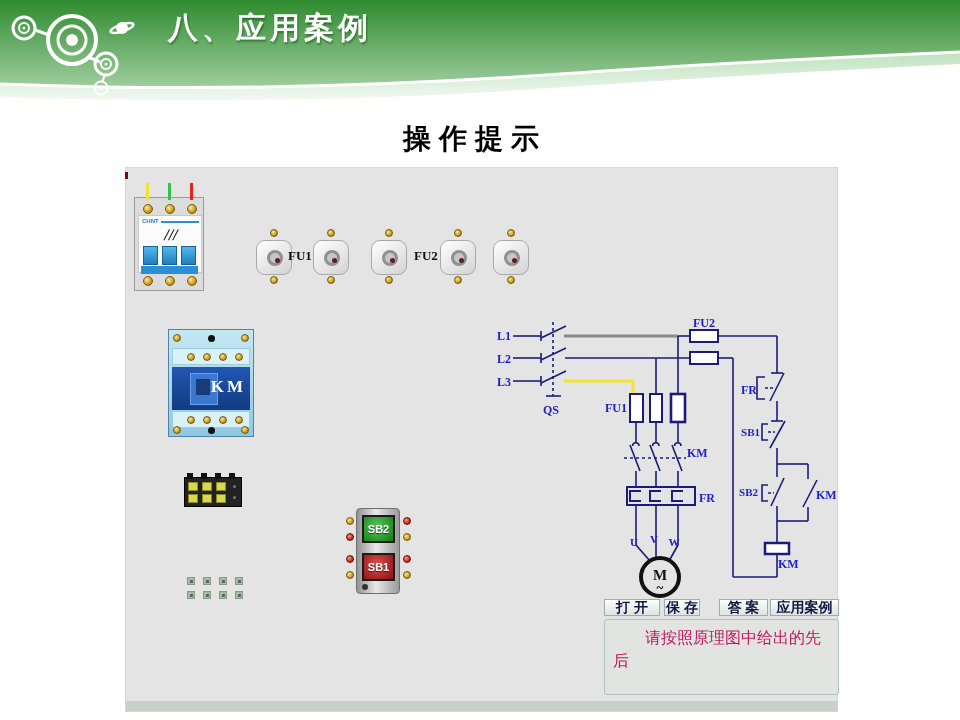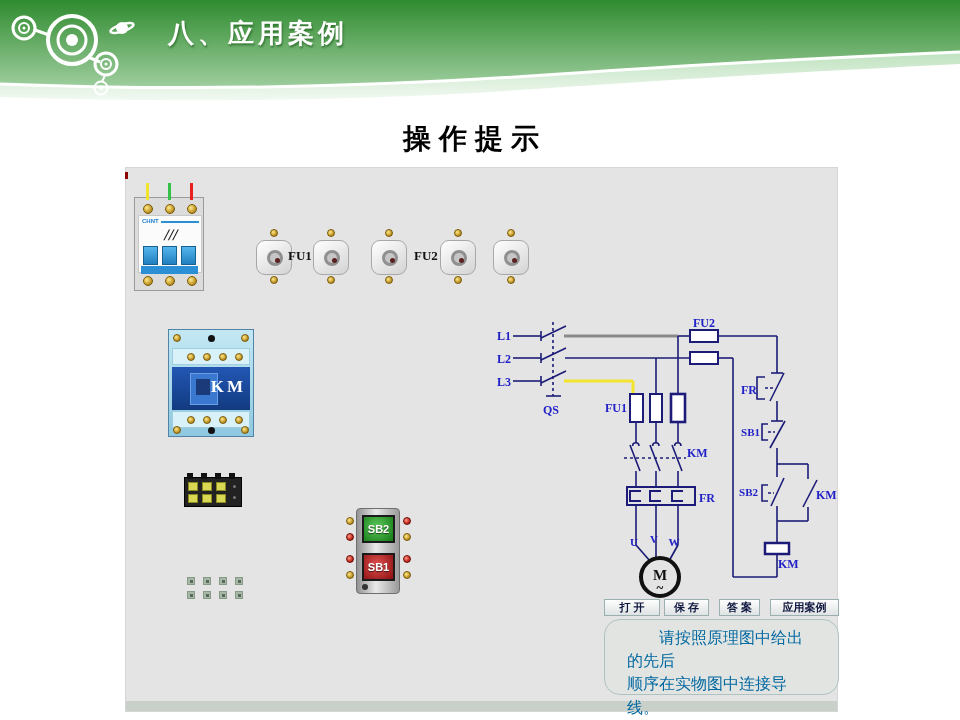--- a/index.html
+++ b/index.html
@@ -2,21 +2,21 @@
 <html><head>
 <meta charset="utf-8">
 <style>
   html,body{margin:0;padding:0;}
   body{width:960px;height:720px;position:relative;background:#ffffff;overflow:hidden;
        font-family:"Liberation Sans",sans-serif;}
   .abs{position:absolute;}
 
   
   #header{left:0;top:0;width:960px;height:102px;}
-  #header-title{left:168px;top:16px;color:#ffffff;font-size:26px;font-weight:bold;
+  #header-title{left:168px;top:8px;color:#ffffff;font-size:30px;font-weight:bold;
     letter-spacing:4px;text-shadow:1px 2px 2px rgba(0,60,0,.45);}
 
   
   #subtitle{left:403px;top:120px;font-size:28px;font-weight:bold;color:#000;
     letter-spacing:8px;font-family:"Liberation Sans",sans-serif;}
 
   
   #panel{left:125px;top:167px;width:713px;height:545px;background:#e4e4e4;
     border:1px solid #d6d6d6;box-sizing:border-box;}
   #panel-bottom-strip{left:0;bottom:0;width:711px;height:10px;background:#c9cfc9;}
@@ -75,23 +75,23 @@
   #btn-sb1{top:44px;background:radial-gradient(circle at 45% 40%,#e05050,#8a0f0f);}
   #station .basedot{position:absolute;left:5px;top:75px;width:6px;height:6px;border-radius:50%;background:#333;}
 
   
   .gridscrew{width:8px;height:8px;background:#a9b9a9;border:1px solid #8a9a8a;box-sizing:border-box;}
   .gridscrew::after{content:"";position:absolute;left:2px;top:2px;width:3px;height:3px;background:#5a6a5a;}
 
   
   .tb-btn{position:absolute;top:431px;height:17px;box-sizing:border-box;
     background:linear-gradient(#fdfdfd,#dfe3e3);border:1px solid #9ab0b0;
-    color:#101840;font-size:11px;font-weight:bold;display:flex;align-items:center;justify-content:center;cursor:default;}
+    color:#101840;font-size:14px;font-weight:bold;display:flex;align-items:center;justify-content:center;cursor:default;}
   #msgbox{left:478px;top:451px;width:235px;height:76px;background:#e2e4e2;border:1px solid #aec2c2;
-    border-radius:16px;box-sizing:border-box;padding:6px 22px;color:#0369a1;font-size:16px;line-height:1.45;}
+    border-radius:3px;box-sizing:border-box;padding:6px 8px;color:#be185d;font-size:16px;line-height:1.45;}
   #msgbox .l1{text-indent:2em;}
 
   
   #schematic{left:0;top:0;width:960px;height:720px;pointer-events:none;}
   .sch-label{font-family:"Liberation Serif",serif;font-weight:bold;fill:#2121c8;font-size:12px;}
 </style>
 </head>
 <body>
 
 <div class="abs" id="header">
@@ -266,27 +266,26 @@
   <div class="abs gridscrew" style="left:61px;top:409px;"></div>
   <div class="abs gridscrew" style="left:77px;top:409px;"></div>
   <div class="abs gridscrew" style="left:93px;top:409px;"></div>
   <div class="abs gridscrew" style="left:109px;top:409px;"></div>
   <div class="abs gridscrew" style="left:61px;top:423px;"></div>
   <div class="abs gridscrew" style="left:77px;top:423px;"></div>
   <div class="abs gridscrew" style="left:93px;top:423px;"></div>
   <div class="abs gridscrew" style="left:109px;top:423px;"></div>
 
   <div class="tb-btn" style="left:478px;width:56px;">打 开</div>
-  <div class="tb-btn" style="left:538px;width:45px;">保 存</div>
-  <div class="tb-btn" style="left:593px;width:41px;">答 案</div>
+  <div class="tb-btn" style="left:538px;width:36px;">保 存</div>
+  <div class="tb-btn" style="left:593px;width:49px;font-family:Liberation Serif, serif;">答 案</div>
   <div class="tb-btn" style="left:644px;width:69px;">应用案例</div>
 
   <div class="abs" id="msgbox">
     <div class="l1">请按照原理图中给出的先后</div>
-    <div class="l2">顺序在实物图中连接导线。</div>
   </div>
 </div>
 
 <svg class="abs" id="schematic" viewBox="0 0 960 720">
   <g stroke="#1c1c78" stroke-width="1.6" fill="none">
 
     <line x1="513" y1="336" x2="541" y2="336"></line>
     <line x1="513" y1="358" x2="541" y2="358"></line>
     <line x1="513" y1="381" x2="541" y2="381"></line>
 

